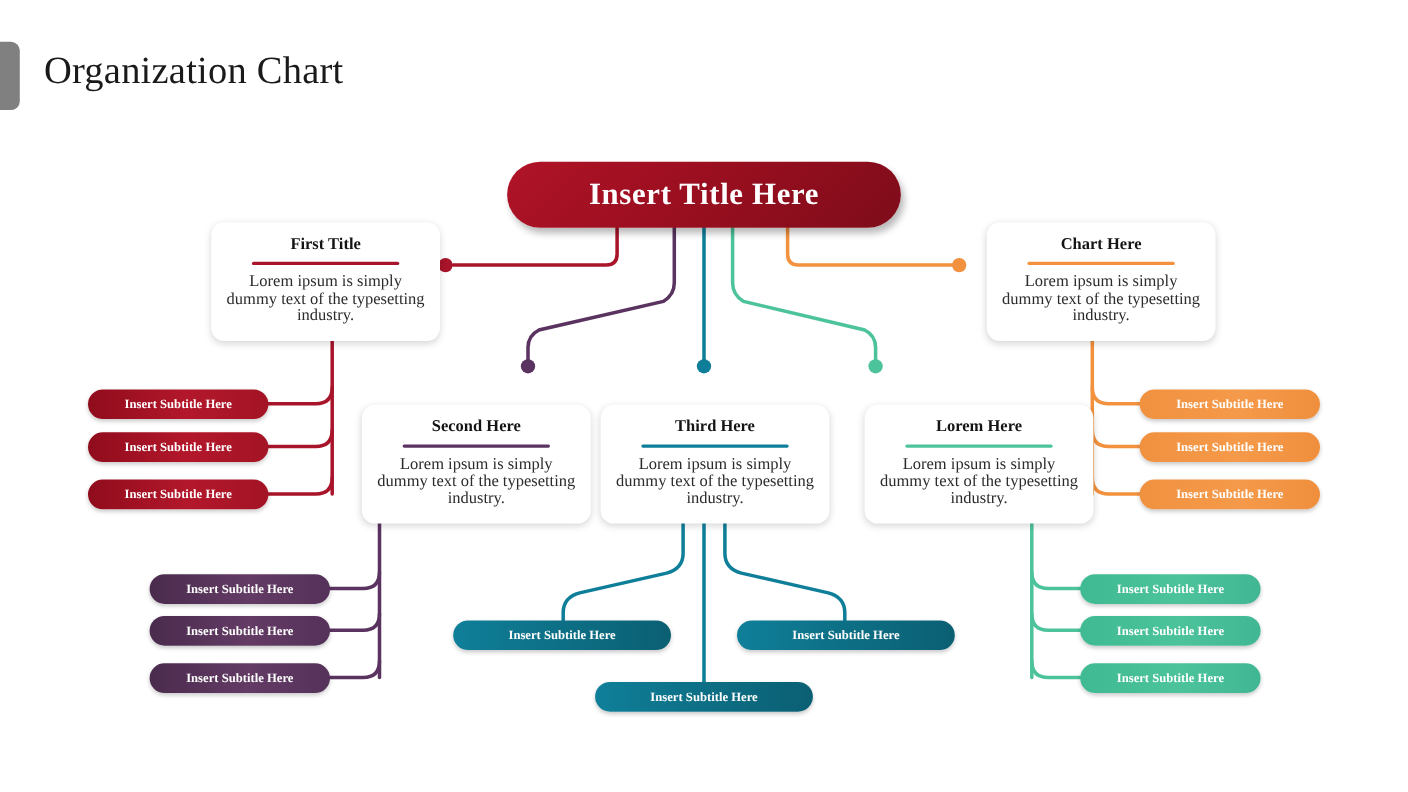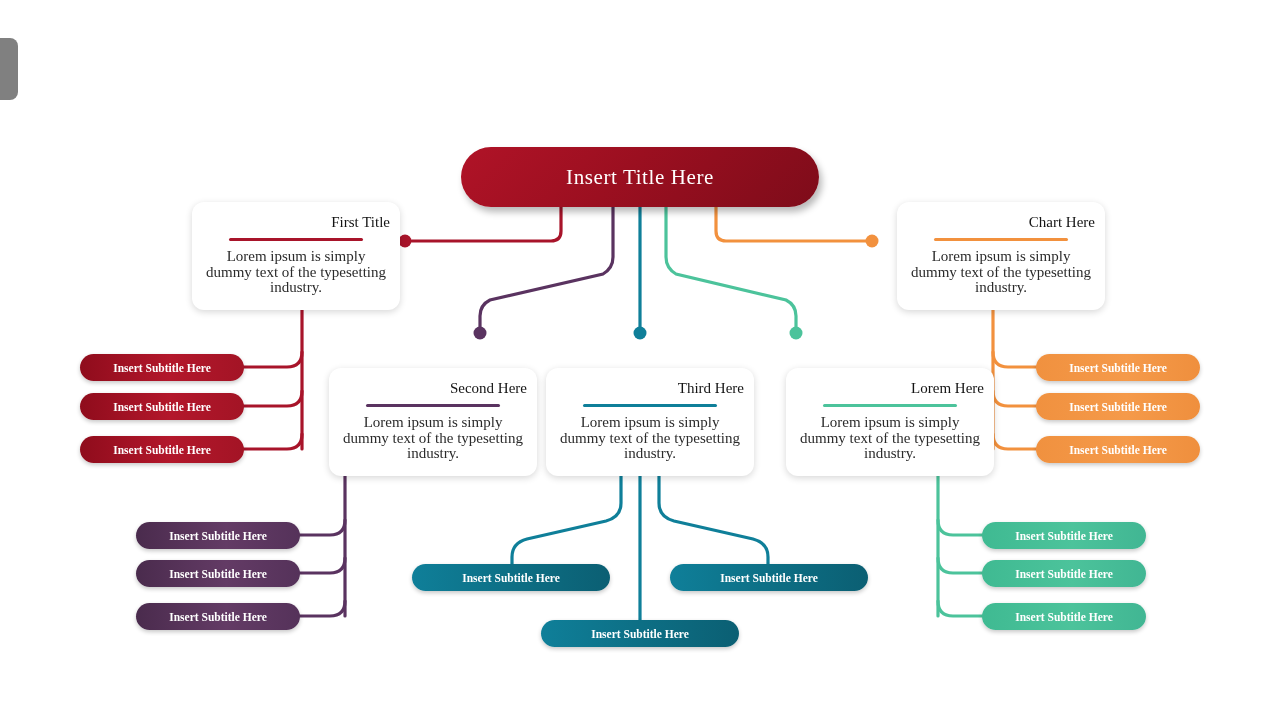--- a/index.html
+++ b/index.html
@@ -30,37 +30,36 @@
   
   .root-node{
     position:absolute;left:461px;top:147px;width:358px;height:60px;
     border-radius:30px;
     background:linear-gradient(135deg,#b01327 0%,#9b0f20 45%,#7e0c1a 100%);
     box-shadow:3px 5px 7px rgba(0,0,0,.28);
     display:flex;align-items:center;justify-content:center;
     z-index:5;
   }
   .root-label{
-    color:#ffffff;font-size:21px;font-weight:normal;letter-spacing:.6px;
+    color:#ffffff;font-size:28px;font-weight:bold;letter-spacing:.6px;
     font-family:"Liberation Serif", serif;
   }
 
   
   .card{
     position:absolute;width:188px;
     background:#ffffff;border-radius:12px;
     box-shadow:0 2px 7px rgba(0,0,0,.16);
     padding:12px 10px 14px;
     text-align:center;z-index:4;
   }
   .card-title{
-    font-size:15px;font-weight:normal;color:#141414;
+    font-size:15px;font-weight:bold;color:#141414;
     font-family:"Liberation Serif", serif;margin-bottom:7px;
     white-space:nowrap;
-    text-align:right;
   }
   .card-rule{height:3px;width:134px;margin:0 auto 8px;border-radius:2px;}
   .card-body{
     font-size:15px;line-height:15.5px;color:#2b2b2b;
     font-family:"Liberation Serif", serif;
   }
 
   .card-first {left:192px;top:202px;}
   .card-second{left:306px;top:368px;margin-left:23px;}
   .card-third {left:546px;top:368px;}
@@ -81,20 +80,21 @@
   .pill-teal  {background:linear-gradient(90deg,#0f7f99 0%,#0d6f85 50%,#0b5f73 100%);}
   .pill-green {background:linear-gradient(90deg,#3fba92 0%,#4cc39b 55%,#41b693 100%);}
   .pill-orange{background:linear-gradient(90deg,#f0913f 0%,#f59a4a 55%,#ef8f3d 100%);}
 </style>
 </head>
 <body>
 
 <div class="slide">
 
   <div class="accent-bar"></div>
+  <div class="page-title">Organization Chart</div>
 
   <svg class="wires" viewBox="0 0 1280 720" width="1280" height="720" fill="none">
 
     <g>
       <path d="M561 205 L561 231 Q561 241 551 241 L412 241" stroke="#a8142a" stroke-width="3.2" fill="none" stroke-linecap="round"></path>
       <circle cx="405" cy="241" r="6.5" fill="#a8142a"></circle>
     </g>
 
     <g>
       <path d="M613 205 L613 257 Q613 268 603 274 L490 300 Q480 305 480 316 L480 327" stroke="#5a3360" stroke-width="3.2" fill="none" stroke-linecap="round"></path>

